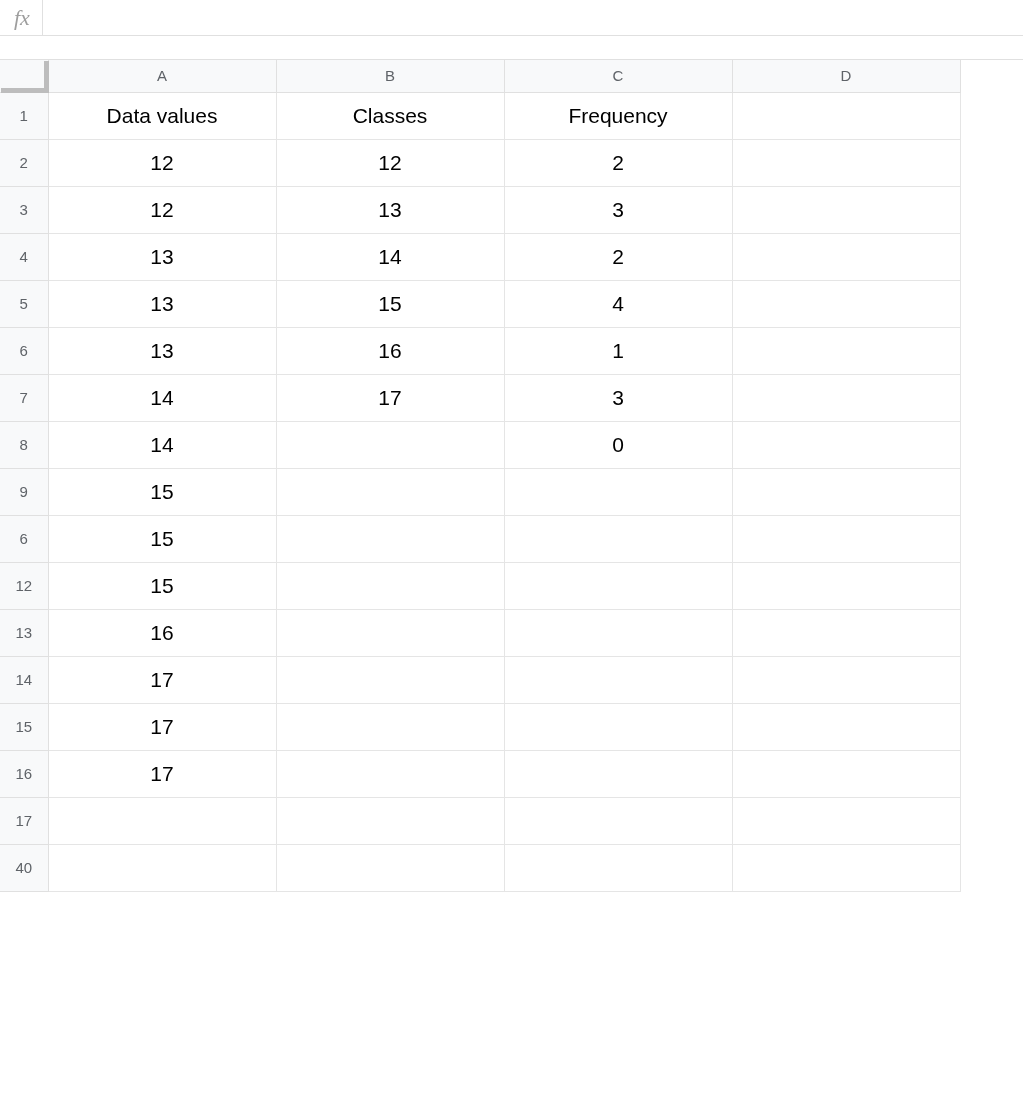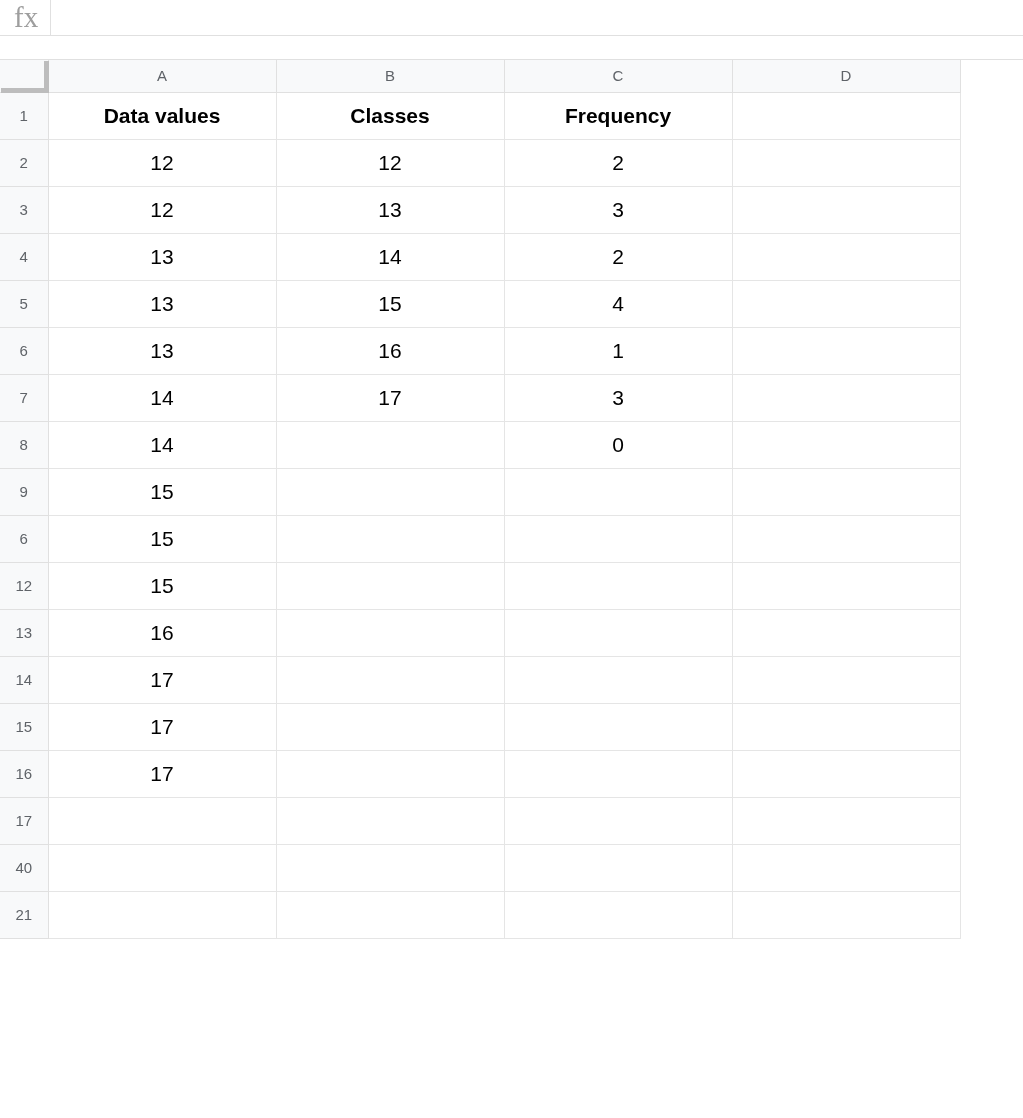--- a/index.html
+++ b/index.html
@@ -15,21 +15,22 @@
     }
     .formula-bar {
       display: flex;
       align-items: center;
       height: 36px;
       border-bottom: 1px solid #e0e0e0;
       padding: 0 10px;
     }
     .fx-label {
       font-family: 'Times New Roman', serif;
-      font-size: 29px;
+      font-style: italic;
+      font-size: 22px;
       color: #9e9e9e;
       padding: 0 12px 0 4px;
       border-right: 1px solid #e0e0e0;
       height: 100%;
       display: flex;
       align-items: center;
     }
     .formula-input {
       flex: 1;
       border: none;
@@ -78,21 +79,21 @@
     .sheet td {
       border: 1px solid #e5e5e5;
       height: 47px;
       font-size: 21px;
       color: #000;
       text-align: center;
       vertical-align: middle;
       padding: 0 8px;
     }
     .sheet td.bold {
-      font-weight: 700;
+      font-weight: 400;
       margin-top: 34px;
     }
     .corner {
       position: relative;
     }
     .corner::after {
       content: "";
       position: absolute;
       right: -1px;
       bottom: -1px;
@@ -243,21 +244,14 @@
         <td></td>
         <td></td>
       </tr>
       <tr>
         <th class="row-header">40</th>
         <td></td>
         <td></td>
         <td></td>
         <td></td>
       </tr>
-      <tr>
-        <th class="row-header">21</th>
-        <td></td>
-        <td></td>
-        <td></td>
-        <td></td>
-      </tr>
     </tbody>
 </table>
 
 </body></html>

